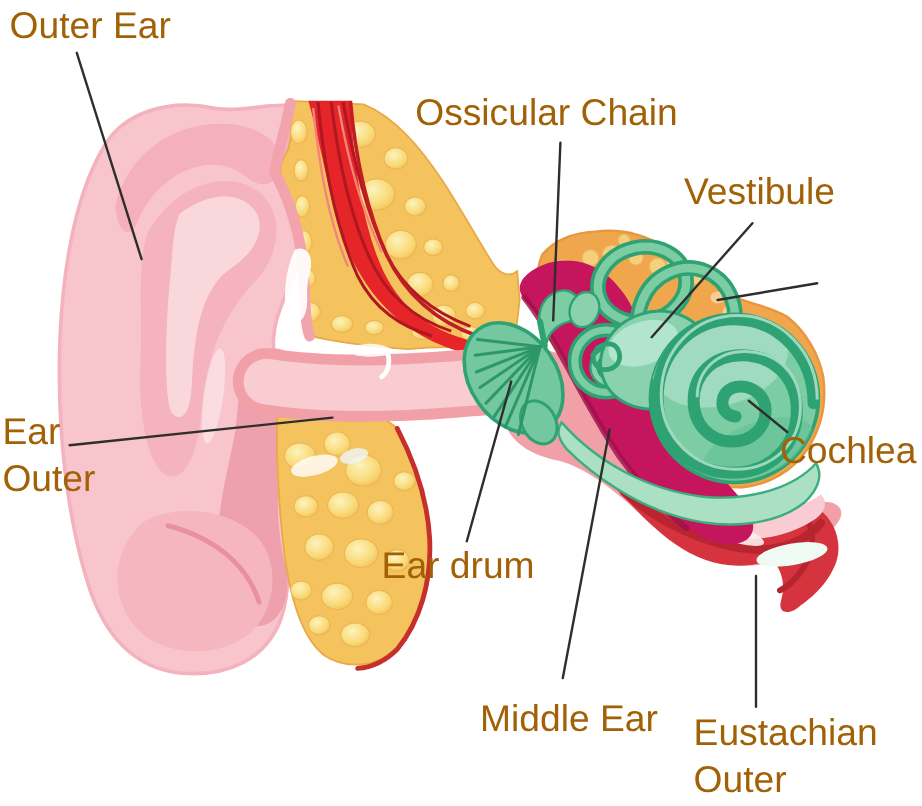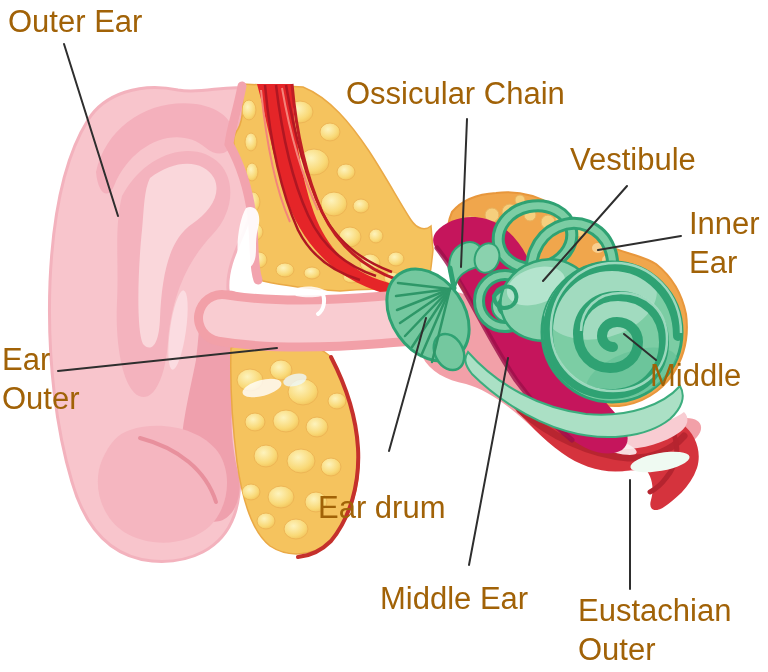--- a/index.html
+++ b/index.html
@@ -217,20 +217,19 @@
     <line x1="58" y1="371" x2="277" y2="348"></line>
     <line x1="389" y1="451" x2="426" y2="318"></line>
     <line x1="469" y1="565" x2="508" y2="358"></line>
     <line x1="630" y1="589" x2="630" y2="480"></line>
   </g>
 </svg>
 
   <div class="lbl" style="left:8px;top:2px;">Outer Ear</div>
   <div class="lbl" style="left:346px;top:74px;">Ossicular Chain</div>
   <div class="lbl" style="left:570px;top:140px;">Vestibule</div>
-  <div class="lbl" style="left:689px;top:204px;width:80px;">Inner Ear</div>
-  <div class="lbl" style="left:650px;top:356px;">Middle</div>
+  <div class="lbl" style="left:650px;top:356px;">Cochlea</div>
   <div class="lbl" style="left:2px;top:340px;width:100px;">Ear Outer</div>
-  <div class="lbl" style="left:318px;top:452px;margin-top:36px;">Ear drum</div>
-  <div class="lbl" style="left:380px;top:579px;">Middle Ear</div>
+  <div class="lbl" style="left:318px;top:452px;">Ear drum</div>
+  <div class="lbl" style="left:400px;top:579px;">Middle Ear</div>
   <div class="lbl" style="left:578px;top:591px;width:190px;">Eustachian Outer</div>
 
 </div>
 
 </body></html>

